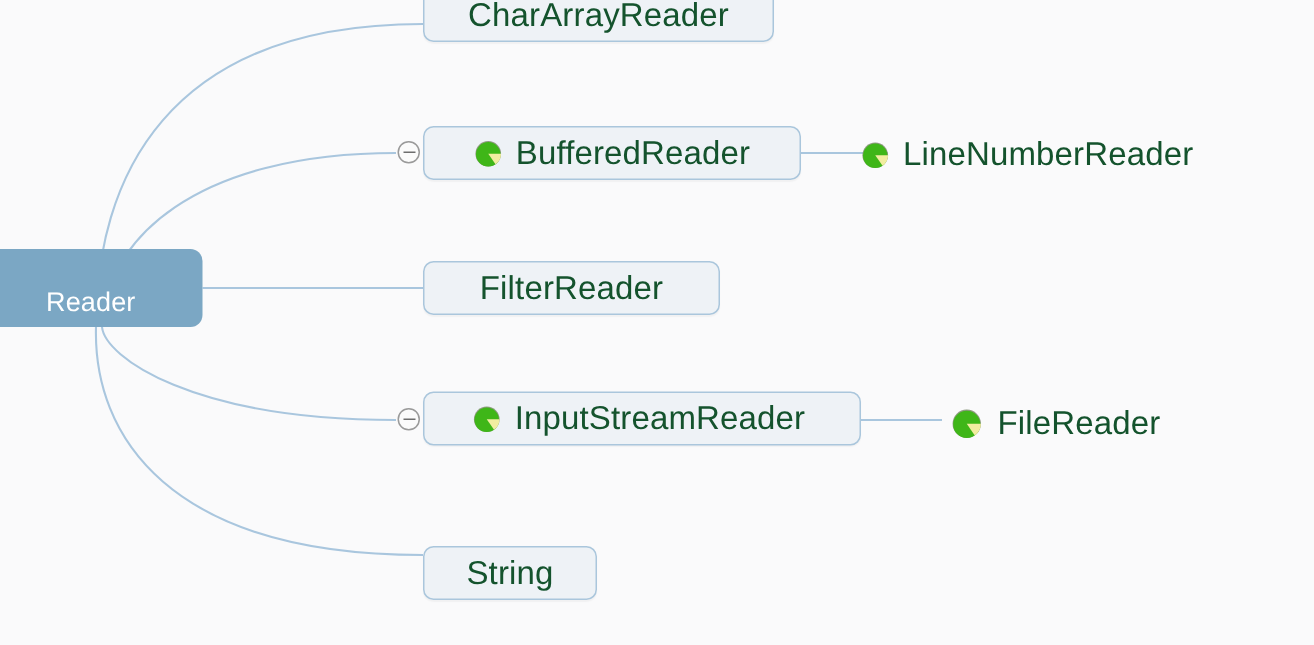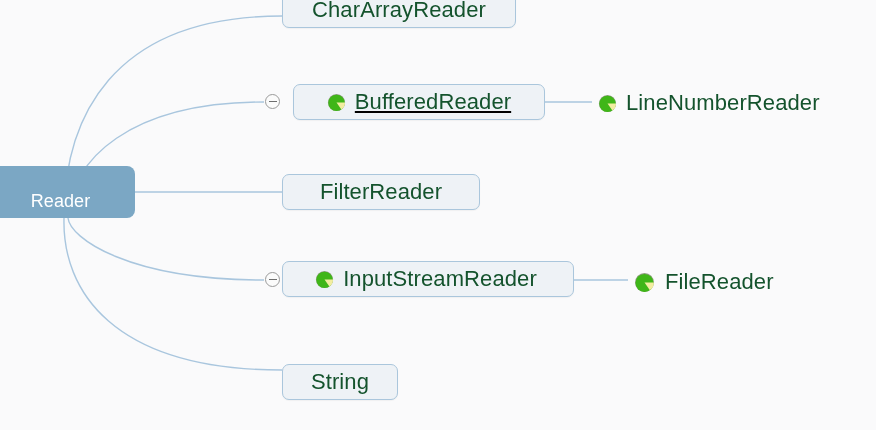--- a/index.html
+++ b/index.html
@@ -134,21 +134,21 @@
 
   <div class="node node-box node-root" style="left:-14px; top:166px; width:149px; justify-content:center;">
     <span class="node-label">Reader</span>
   </div>
 
   <div class="node node-box" style="left:282px; top:-8px; width:234px; justify-content:center;">
     <span class="node-label">CharArrayReader</span>
   </div>
 
   <div class="toggle" style="left:265px; top:94px;"></div>
-  <div class="node node-box" style="left:293px; top:84px; width:252px; justify-content:center;text-decoration:underline;">
+  <div class="node node-box" style="left:282px; top:84px; width:252px; justify-content:center;">
     <svg class="uml-icon" viewBox="0 0 20 20" xmlns="http://www.w3.org/2000/svg">
       <circle cx="10" cy="10" r="9" fill="#8e9a80"></circle>
       <circle cx="10" cy="10.4" r="8.6" fill="#3fb618"></circle>
       <path d="M 10 10 L 19 10 A 9 9 0 0 1 15.1 17.4 Z" fill="#f2eda0"></path>
     </svg>
     <span class="node-label">BufferedReader</span>
   </div>
 
   <div class="node node-box" style="left:282px; top:174px; width:198px; justify-content:center;">
     <span class="node-label">FilterReader</span>
@@ -161,21 +161,21 @@
       <circle cx="10" cy="10.4" r="8.6" fill="#3fb618"></circle>
       <path d="M 10 10 L 19 10 A 9 9 0 0 1 15.1 17.4 Z" fill="#f2eda0"></path>
     </svg>
     <span class="node-label">InputStreamReader</span>
   </div>
 
   <div class="node node-box" style="left:282px; top:364px; width:116px; justify-content:center;">
     <span class="node-label">String</span>
   </div>
 
-  <div class="node node-plain" style="left:598px; top:87px;">
+  <div class="node node-plain" style="left:574px; top:87px;">
     <svg class="uml-icon" viewBox="0 0 20 20" xmlns="http://www.w3.org/2000/svg">
       <circle cx="10" cy="10" r="9" fill="#8e9a80"></circle>
       <circle cx="10" cy="10.4" r="8.6" fill="#3fb618"></circle>
       <path d="M 10 10 L 19 10 A 9 9 0 0 1 15.1 17.4 Z" fill="#f2eda0"></path>
     </svg>
     <span class="node-label">LineNumberReader</span>
   </div>
 
   <div class="node node-plain" style="left:634px; top:266px;">
     <svg class="uml-icon big" viewBox="0 0 20 20" xmlns="http://www.w3.org/2000/svg">

